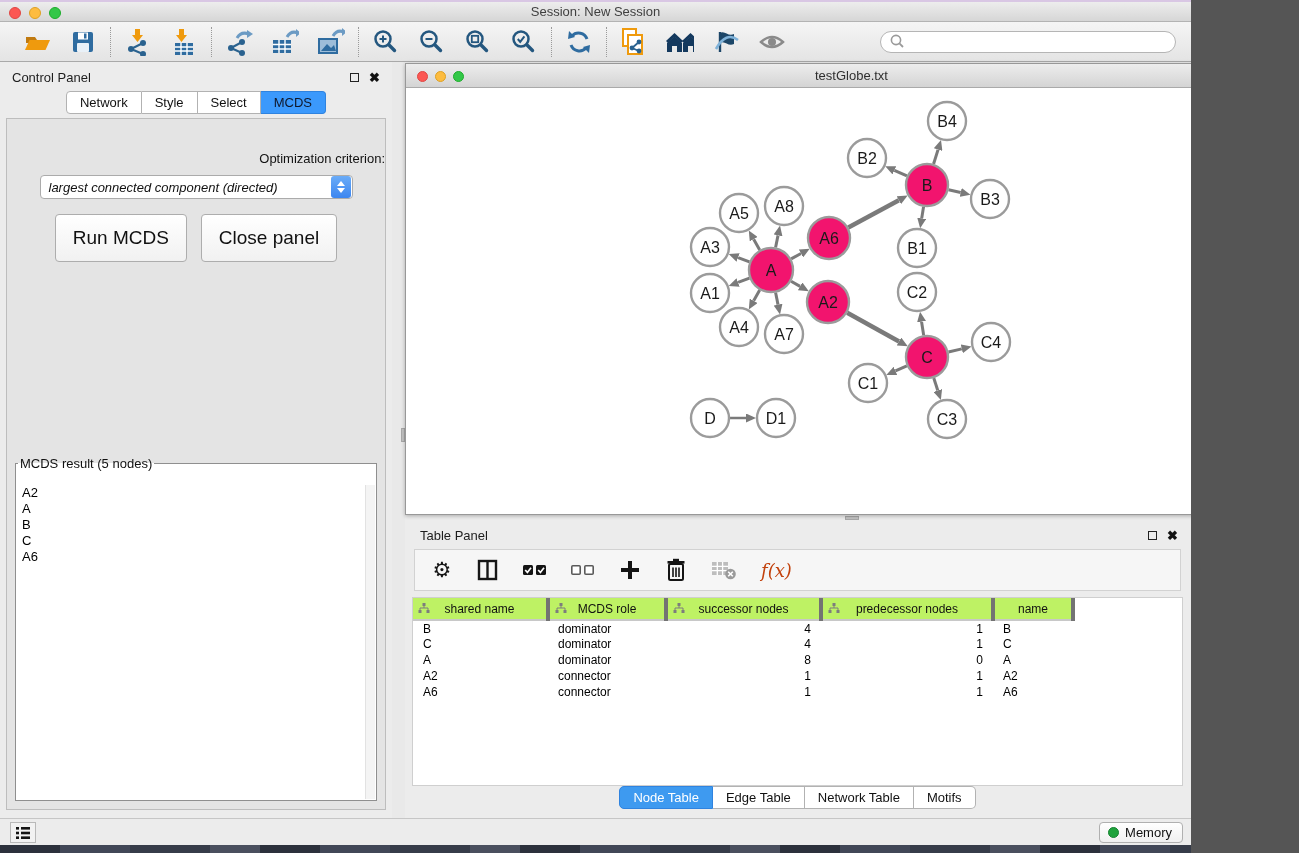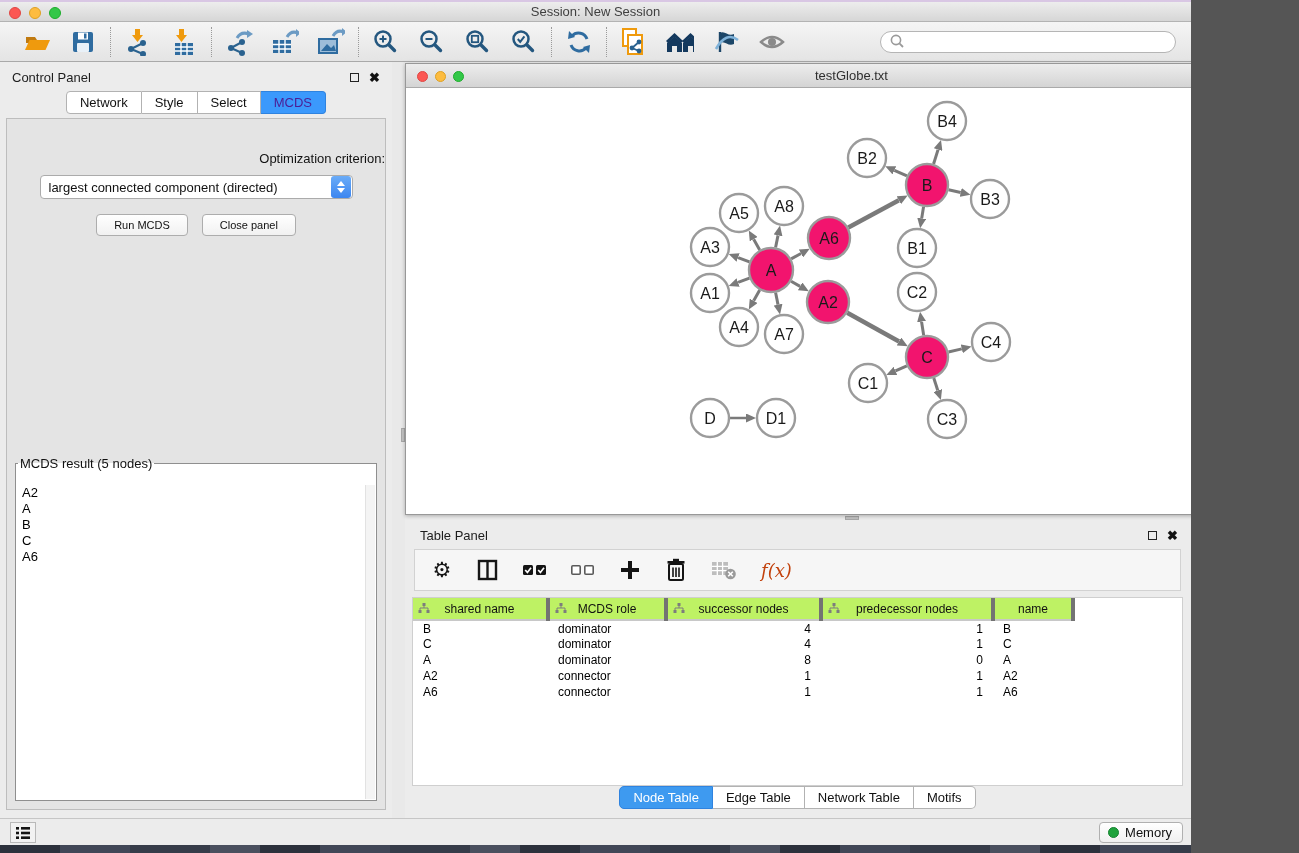--- a/index.html
+++ b/index.html
@@ -43,40 +43,40 @@
   .panel-head .hicons { display:flex; gap:10px; align-items:center; }
   .float-glyph { width:9px; height:9px; border:1.5px solid #222; display:inline-block; }
   .close-glyph { font-size:13px; font-weight:bold; color:#111; line-height:9px; }
   .cp-tabs { display:flex; justify-content:center; margin-top:6px; position:relative; z-index:2; }
   .cp-tab {
     font-size:13px; padding:3px 13px; background:#fff; border:1px solid #b2b2b2; border-left-width:0;
     color:#111; cursor:default;
   }
   .cp-tab:first-child { border-left-width:1px; border-radius:4px 0 0 4px; }
   .cp-tab:last-child { border-radius:0 4px 4px 0; }
-  .cp-tab.selected { background:#3b99fc; border-color:#2f83df; color:#4c1d95;text-align:right; }
+  .cp-tab.selected { background:#3b99fc; border-color:#2f83df; color:#0f172a;text-align:right; }
   .cp-body {
     position:absolute; left:6px; right:6px; top:56px; bottom:8px;
     background:#e4e4e4; border:1px solid #bdbdbd;
   }
   .opt-label { text-align:right; font-size:13px; margin-top:32px; color:#111; }
   .dropdown {
     width:313px; height:24px; margin:9px auto 0 auto; background:#fff;
-    border:1px solid #ababab; border-radius:4px; display:flex; align-items:center; position:relative;
+    border:1px solid #ababab; border-radius:4px; display:flex; align-items:center; position:relative;font-style:italic;
   }
   .dropdown .dval { flex:1; font-size:13px; padding-left:8px; color:#111; white-space:nowrap; overflow:hidden; }
   .dropdown .stepper {
     width:20px; height:22px; border-radius:3px; margin-right:1px;
     background:linear-gradient(#6aacf8,#3c86f0); display:flex; flex-direction:column; align-items:center; justify-content:center; gap:2px;
   }
   .caret-up { width:0; height:0; border-left:4px solid transparent; border-right:4px solid transparent; border-bottom:5px solid #fff; }
   .caret-down { width:0; height:0; border-left:4px solid transparent; border-right:4px solid transparent; border-top:5px solid #fff; }
   .btn-row { display:flex; justify-content:center; gap:14px; margin-top:15px; }
   .mac-btn {
-    font-size:11px; padding:4px 17px; background:linear-gradient(#ffffff,#f1f1f1);
+    font-size:19px; padding:12px 17px; background:linear-gradient(#ffffff,#f1f1f1);
     border:1px solid #adadad; border-radius:4px; color:#111; cursor:default; font-family:"Liberation Sans",sans-serif;
   }
   .mcds-fieldset {
     position:absolute; left:8px; right:8px; top:337px; height:345px;
     border:1px solid #8f8f8f; background:#fff; padding:0;
   }
   .mcds-fieldset legend { font-size:13px; color:#111; margin-left:2px; padding:0 2px; }
   .mcds-list { position:absolute; left:1px; right:11px; top:14px; bottom:1px; background:#fff; overflow:hidden; font-size:13px; }
   .mcds-item { padding:0 0 0 5px; line-height:16px; color:#000; }
   .mcds-scroll { position:absolute; top:14px; bottom:1px; right:1px; width:10px; background:#f4f4f4; border-left:1px solid #e2e2e2; }

